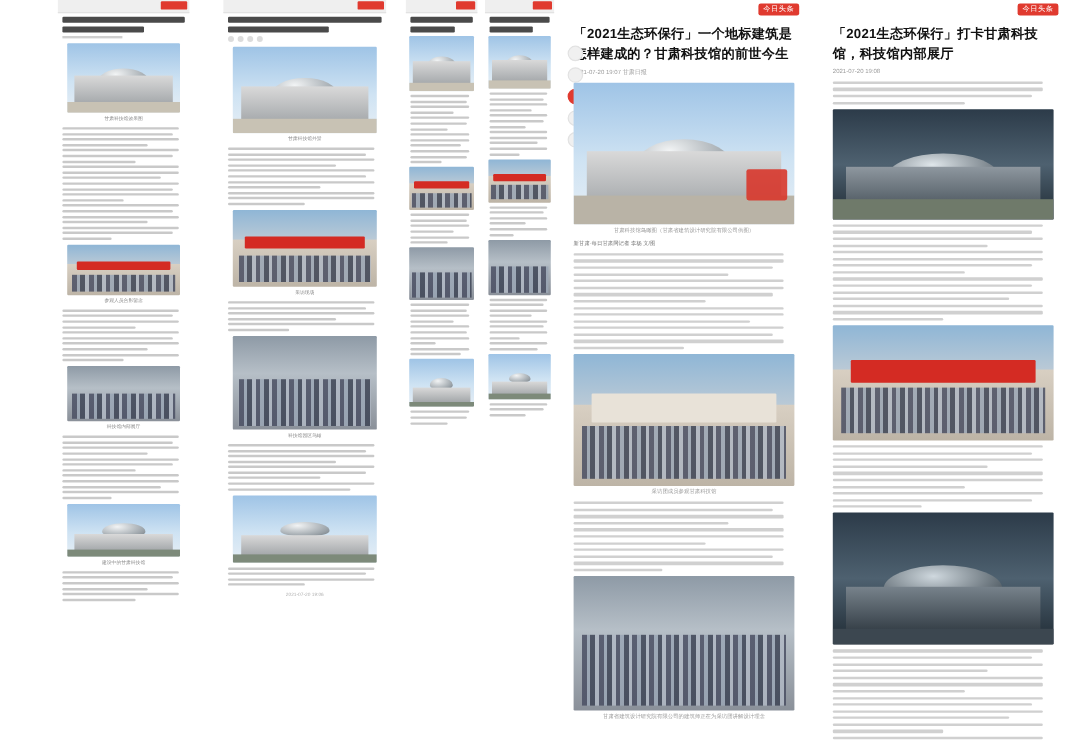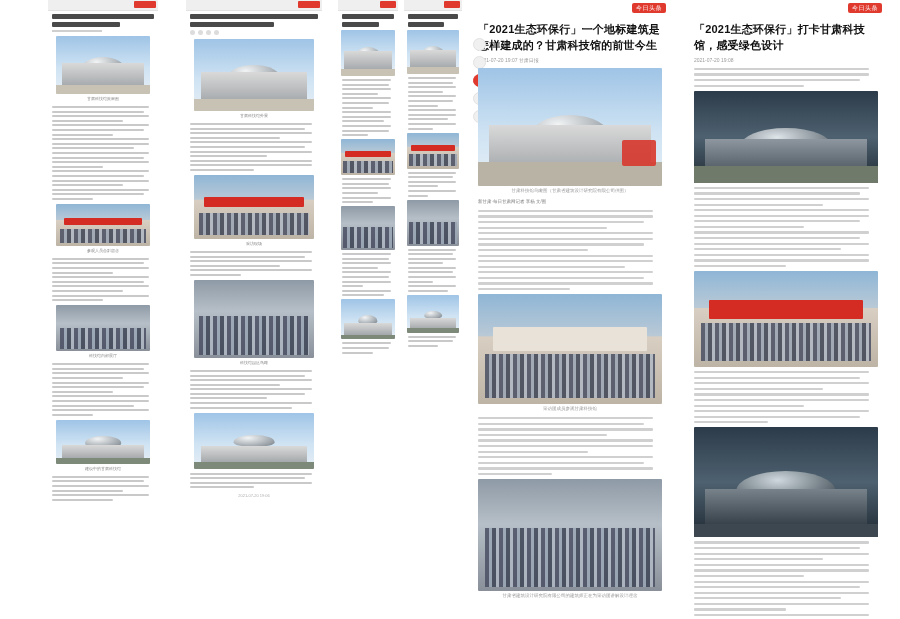--- a/index.html
+++ b/index.html
@@ -459,21 +459,21 @@
         <div class="people" style="bottom:4%;height:52%"></div>
       </div>
       <div class="afigcap">甘肃省建筑设计研究院有限公司的建筑师正在为采访团讲解设计理念</div>
     </div>
   </div>
 
   <div class="art" style="left:686px">
     <div class="topbar">
       <span class="redtag">今日头条</span>
     </div>
-    <div class="atitle">「2021生态环保行」打卡甘肃科技馆，感受绿色设计</div>
+    <div class="atitle">「2021生态环保行」打卡甘肃科技馆，科技馆内部展厅</div>
     <div class="ameta">2021-07-20 19:08</div>
 
     <div class="abody lines">
       <div class="ln s95"></div>
         <div class="ln s95"></div>
         <div class="ln s90"></div>
         <div class="ln s60"></div>
     </div>
 
     <div class="afig">

